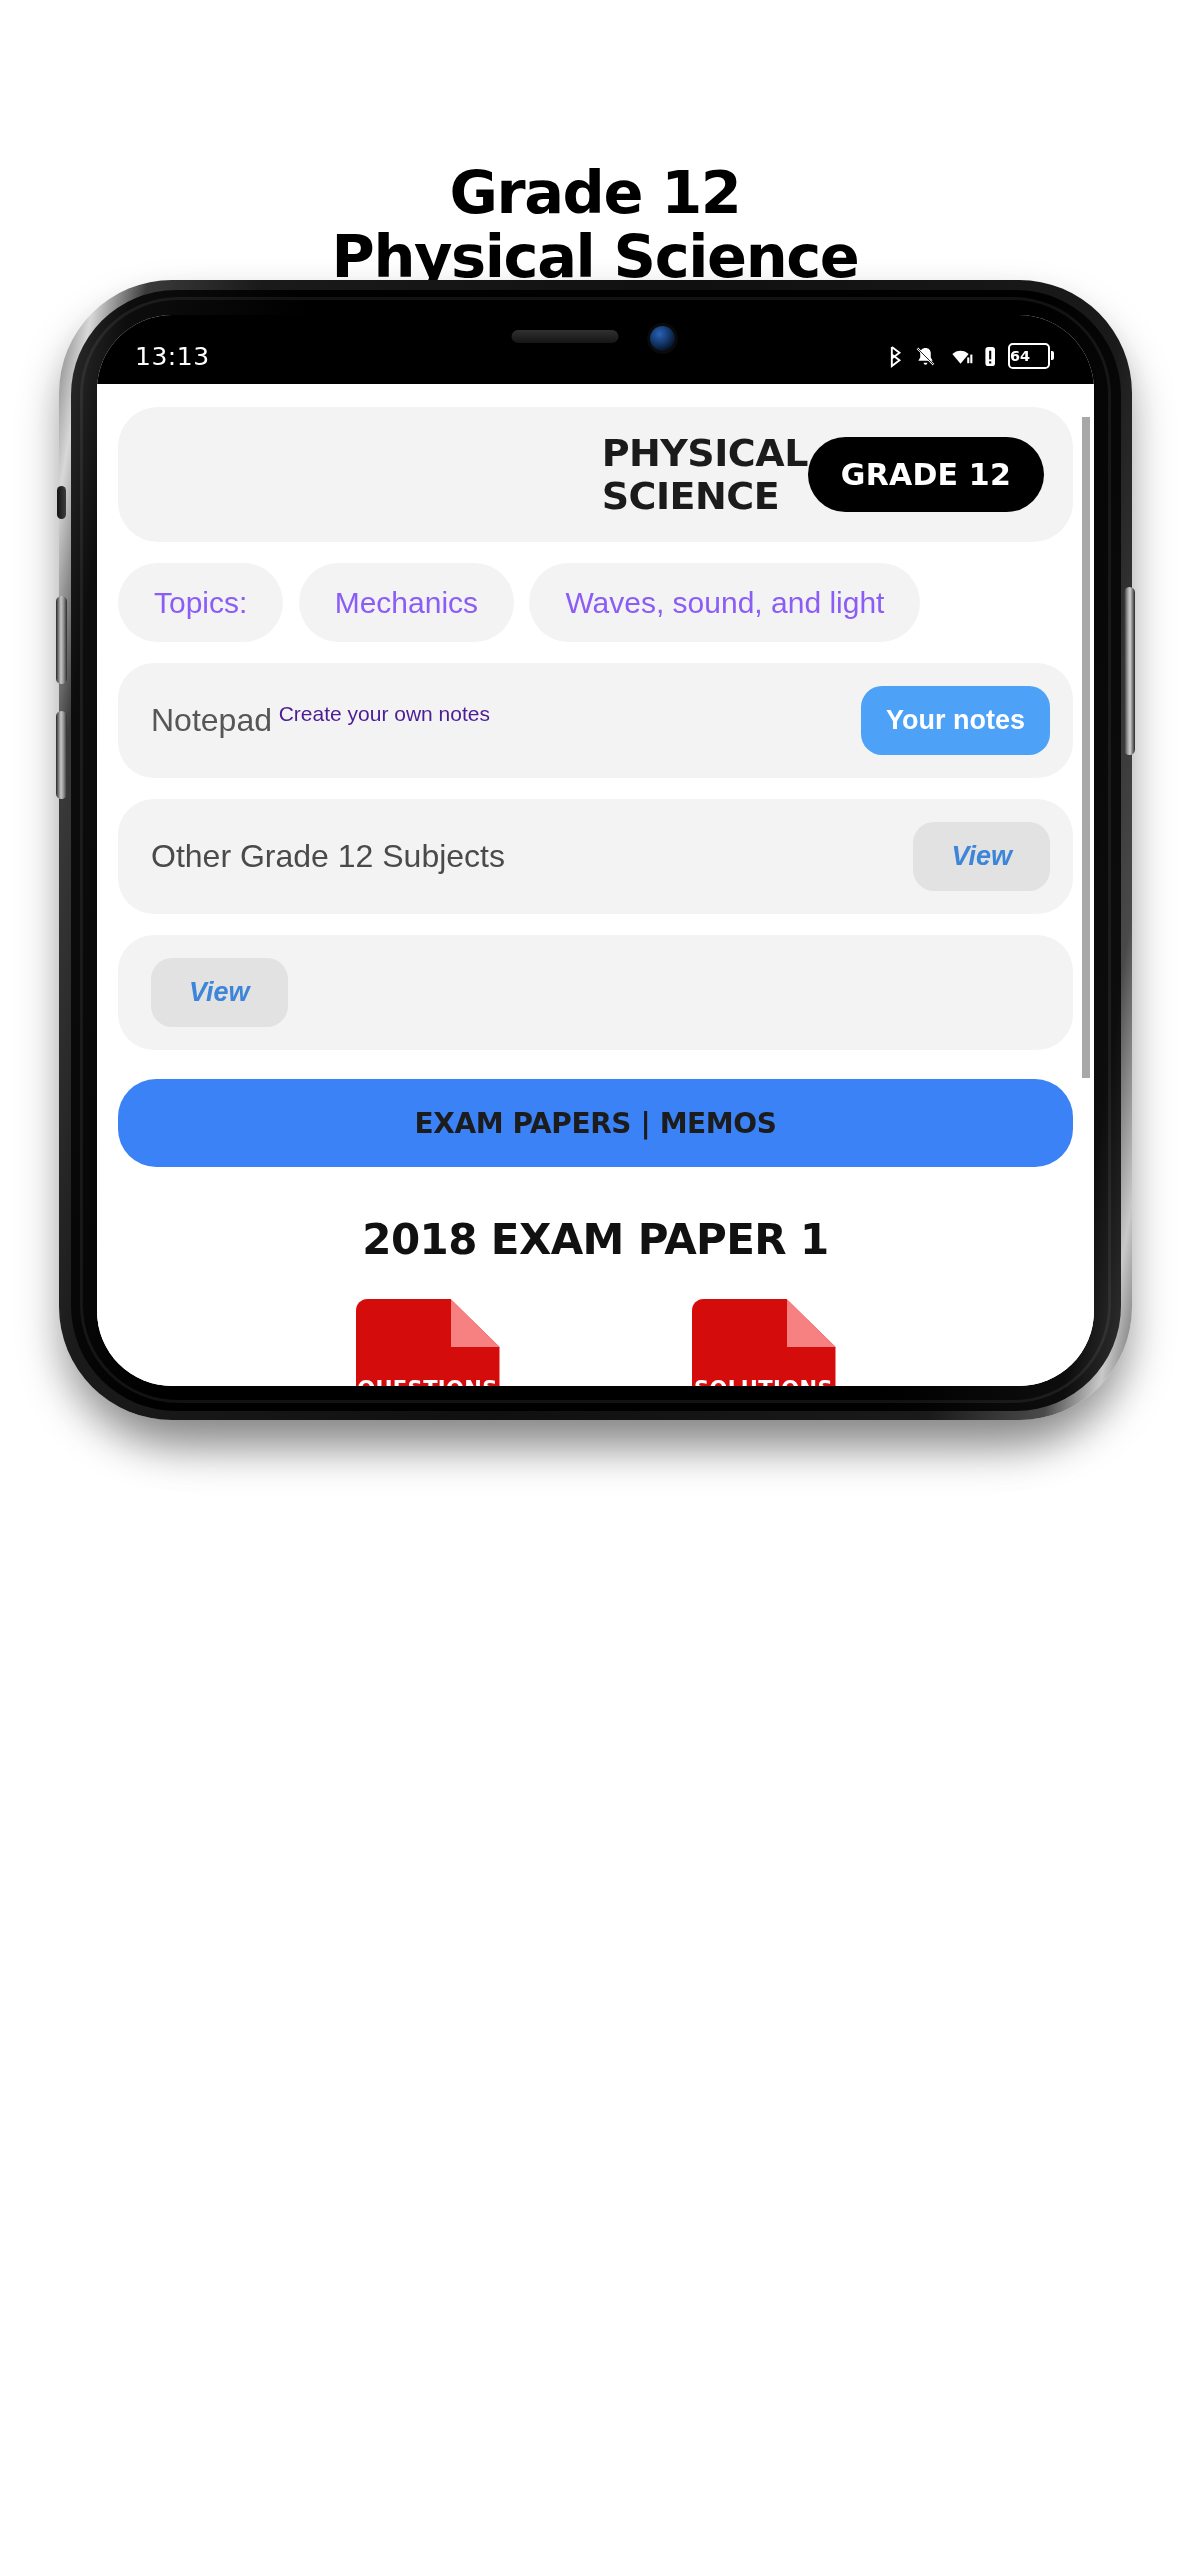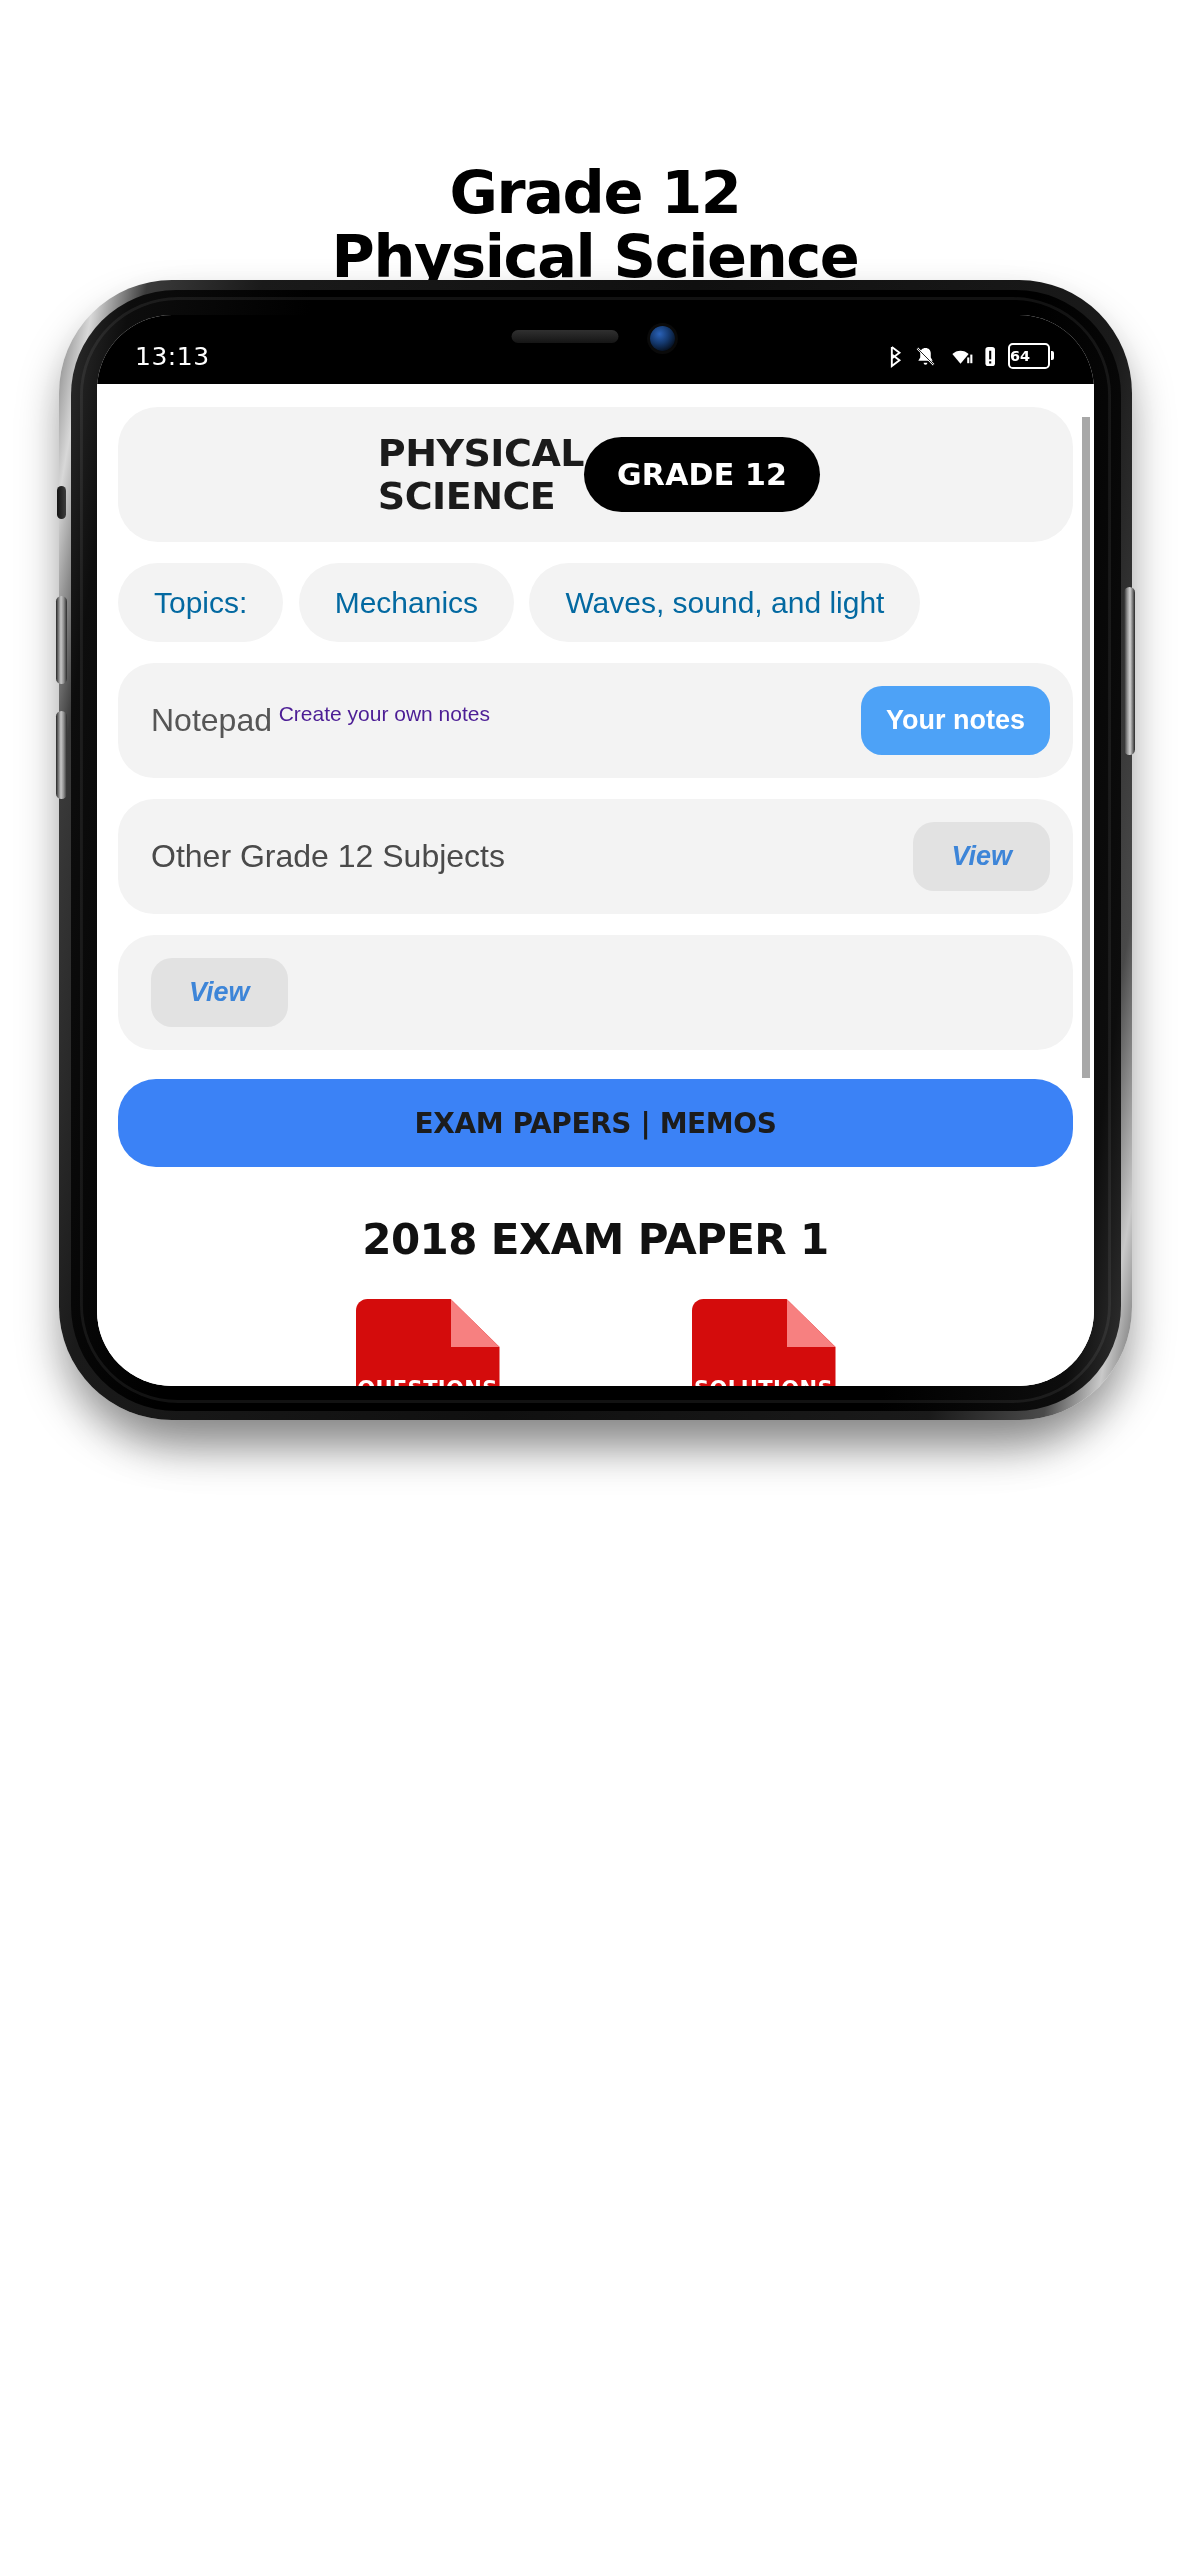--- a/index.html
+++ b/index.html
@@ -193,21 +193,21 @@
   .app-scroll { padding: 0 0 9.6px 0; }
 
   
   .header-card {
     margin: 23px 21px 0 21px;
     background: #f3f3f3;
     border-radius: 40px;
     padding: 25px 29px 25px 36px;
     display: flex;
     align-items: center;
-    justify-content: center;
+    justify-content: flex-end;
     min-height: 92px;
     box-sizing: border-box;
   }
   .header-title {
     font-family: "DejaVu Sans", sans-serif;
     font-weight: bold;
     font-size: 38px;
     line-height: 1.12;
     color: #1b1b1b;
     letter-spacing: -0.5px;
@@ -233,21 +233,21 @@
     height: 79px;
   }
   .chip {
     background: #f3f3f3;
     border-radius: 40px;
     display: flex;
     align-items: center;
     padding: 0 36px;
     height: 79px;
     font-size: 30px;
-    color: #0369a1;
+    color: #8b5cf6;
     white-space: nowrap;
     flex: none;
   }
 
   
   .card {
     margin: 21px 21px 0 21px;
     background: #f3f3f3;
     border-radius: 36px;
     padding: 0 23px 0 33px;

